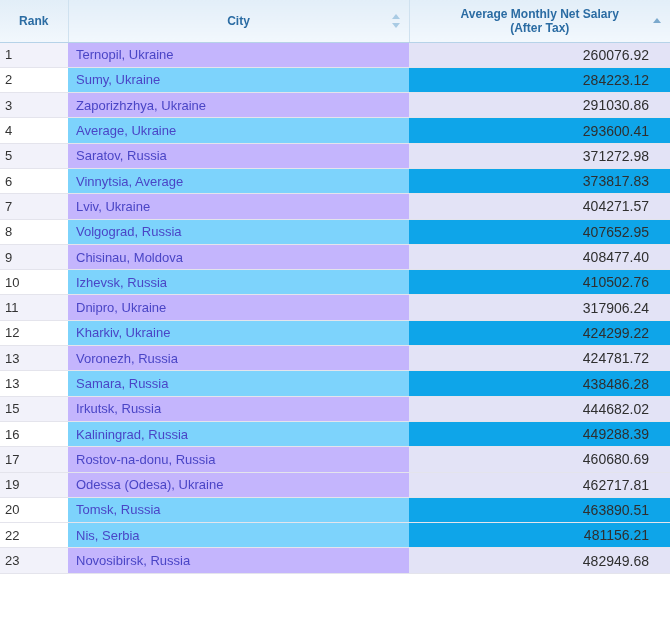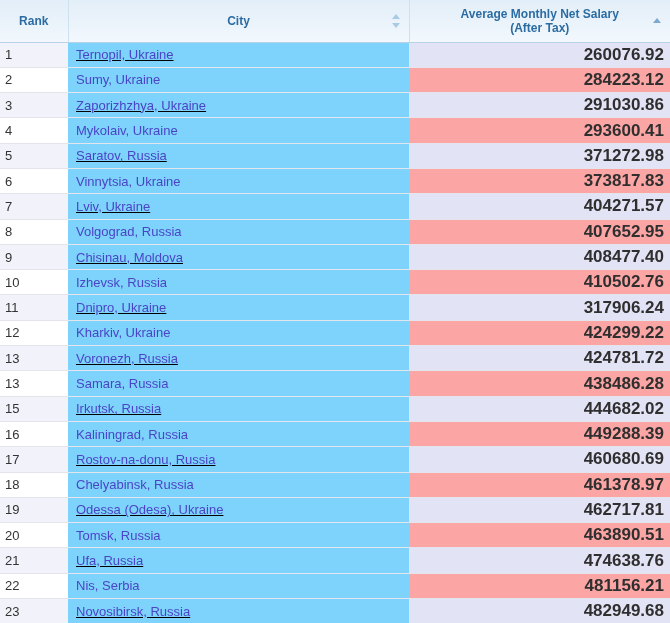--- a/index.html
+++ b/index.html
@@ -94,50 +94,49 @@
     box-sizing: border-box;
     border-bottom: 1px solid #e4e4ec;
     padding: 0 6px;
     white-space: nowrap;
     overflow: hidden;
     vertical-align: middle;
   }
 
   
   tbody tr.odd td.cell-rank   { background: #f2f2fa; }
-  tbody tr.odd td.cell-city   { background: #7dd3fc; text-decoration: underline; }
+  tbody tr.odd td.cell-city   { background: #c4b5fd; }
   tbody tr.odd td.cell-salary { background: #e3e3f6; }
 
   
   tbody tr.even td.cell-rank   { background: #ffffff; }
   tbody tr.even td.cell-city   { background: #7dd3fc; }
-  tbody tr.even td.cell-salary { background: #fca5a5; }
+  tbody tr.even td.cell-salary { background: #0ea5e9; }
 
   td.cell-rank {
     text-align: left;
     color: #333333;
     font-size: 13px;
     padding-left: 5px;
   }
   td.cell-city {
     text-align: left;
     padding-left: 8px;
   }
   td.cell-city .city-link {
     color: #4a45c6;
     text-decoration: none;
     font-size: 13px;
     cursor: pointer;
   }
   td.cell-salary {
     text-align: right;
     color: #2f2f2f;
-    font-size: 17px;
-    padding-right: 6px;
-    font-weight: bold;
+    font-size: 14px;
+    padding-right: 21px;
   }
 </style>
 </head>
 <body>
 
 <table id="salary-table">
   <colgroup>
     <col class="col-rank">
     <col class="col-city">
     <col class="col-salary">
@@ -169,31 +168,31 @@
         <td class="cell-city"><a class="city-link">Sumy, Ukraine</a></td>
         <td class="cell-salary">284223.12</td>
       </tr>
       <tr class="odd">
         <td class="cell-rank">3</td>
         <td class="cell-city"><a class="city-link">Zaporizhzhya, Ukraine</a></td>
         <td class="cell-salary">291030.86</td>
       </tr>
       <tr class="even">
         <td class="cell-rank">4</td>
-        <td class="cell-city"><a class="city-link">Mykolaiv, Ukraine</a></td>
+        <td class="cell-city"><a class="city-link">Average, Ukraine</a></td>
         <td class="cell-salary">293600.41</td>
       </tr>
       <tr class="odd">
         <td class="cell-rank">5</td>
         <td class="cell-city"><a class="city-link">Saratov, Russia</a></td>
         <td class="cell-salary">371272.98</td>
       </tr>
       <tr class="even">
         <td class="cell-rank">6</td>
-        <td class="cell-city"><a class="city-link">Vinnytsia, Ukraine</a></td>
+        <td class="cell-city"><a class="city-link">Vinnytsia, Average</a></td>
         <td class="cell-salary">373817.83</td>
       </tr>
       <tr class="odd">
         <td class="cell-rank">7</td>
         <td class="cell-city"><a class="city-link">Lviv, Ukraine</a></td>
         <td class="cell-salary">404271.57</td>
       </tr>
       <tr class="even">
         <td class="cell-rank">8</td>
         <td class="cell-city"><a class="city-link">Volgograd, Russia</a></td>
@@ -237,40 +236,30 @@
       <tr class="even">
         <td class="cell-rank">16</td>
         <td class="cell-city"><a class="city-link">Kaliningrad, Russia</a></td>
         <td class="cell-salary">449288.39</td>
       </tr>
       <tr class="odd">
         <td class="cell-rank">17</td>
         <td class="cell-city"><a class="city-link">Rostov-na-donu, Russia</a></td>
         <td class="cell-salary">460680.69</td>
       </tr>
-      <tr class="even">
-        <td class="cell-rank">18</td>
-        <td class="cell-city"><a class="city-link">Chelyabinsk, Russia</a></td>
-        <td class="cell-salary">461378.97</td>
-      </tr>
       <tr class="odd">
         <td class="cell-rank">19</td>
         <td class="cell-city"><a class="city-link">Odessa (Odesa), Ukraine</a></td>
         <td class="cell-salary">462717.81</td>
       </tr>
       <tr class="even">
         <td class="cell-rank">20</td>
         <td class="cell-city"><a class="city-link">Tomsk, Russia</a></td>
         <td class="cell-salary">463890.51</td>
       </tr>
-      <tr class="odd">
-        <td class="cell-rank">21</td>
-        <td class="cell-city"><a class="city-link">Ufa, Russia</a></td>
-        <td class="cell-salary">474638.76</td>
-      </tr>
       <tr class="even">
         <td class="cell-rank">22</td>
         <td class="cell-city"><a class="city-link">Nis, Serbia</a></td>
         <td class="cell-salary">481156.21</td>
       </tr>
       <tr class="odd">
         <td class="cell-rank">23</td>
         <td class="cell-city"><a class="city-link">Novosibirsk, Russia</a></td>
         <td class="cell-salary">482949.68</td>
       </tr>

